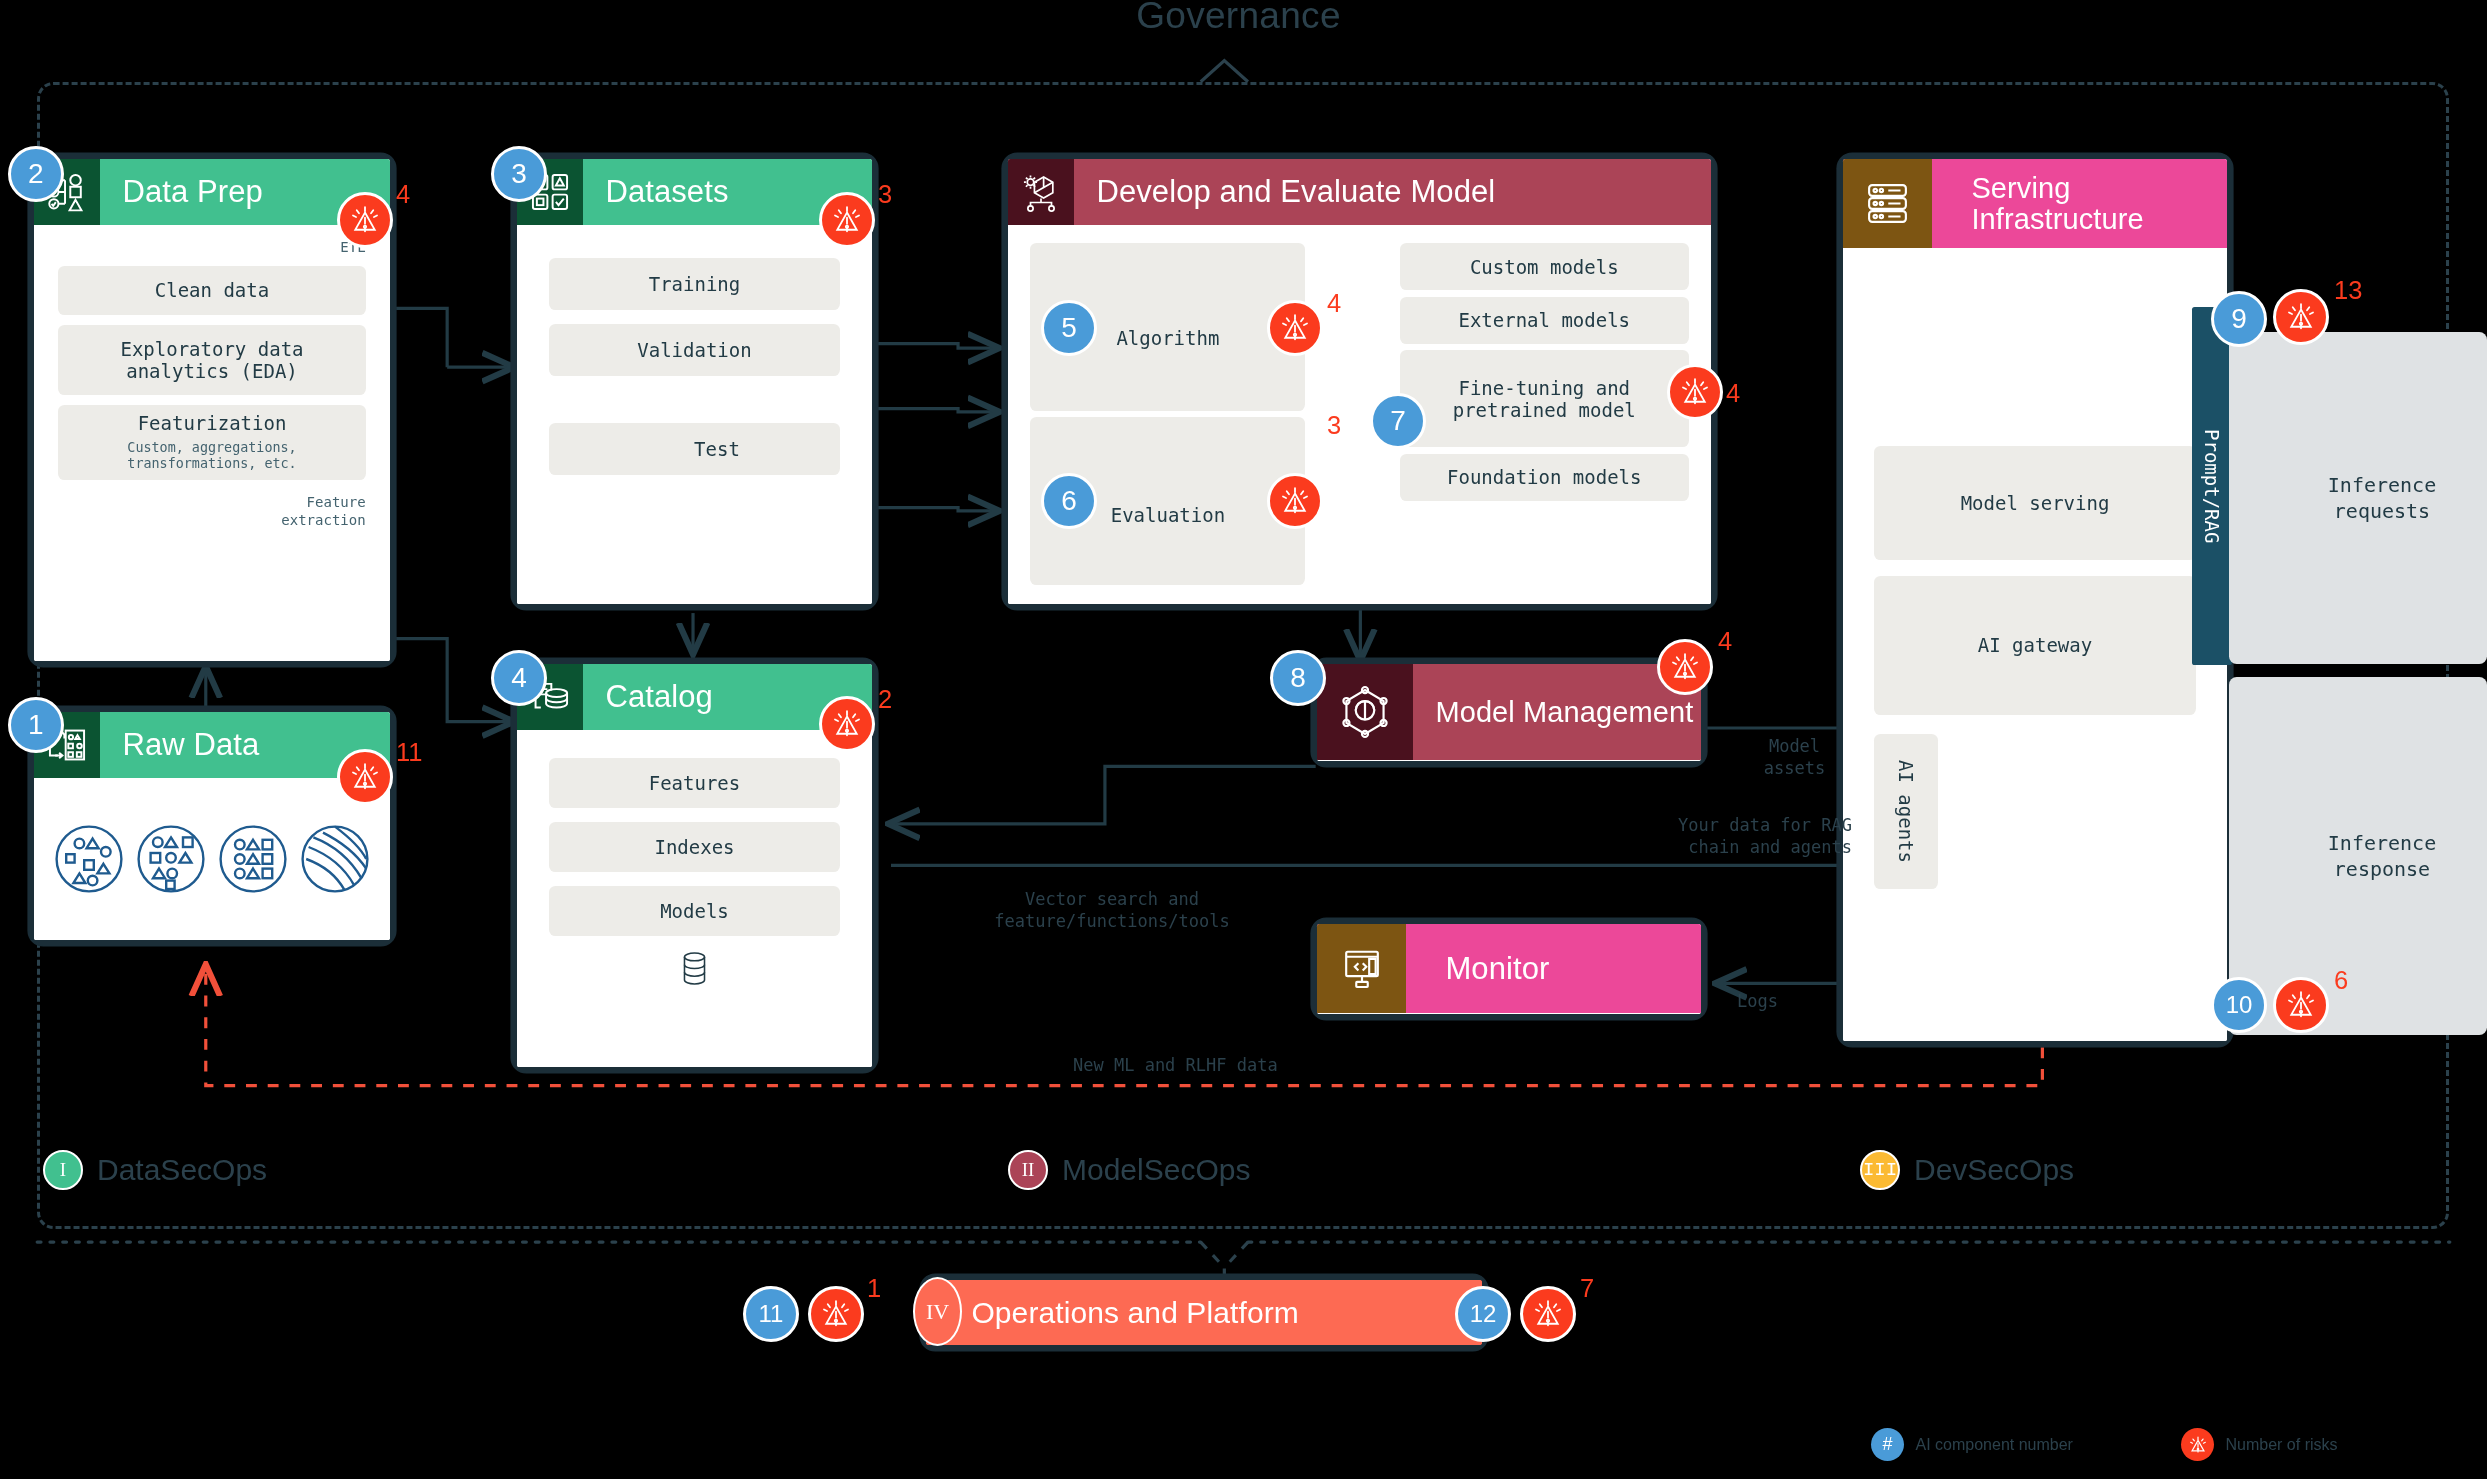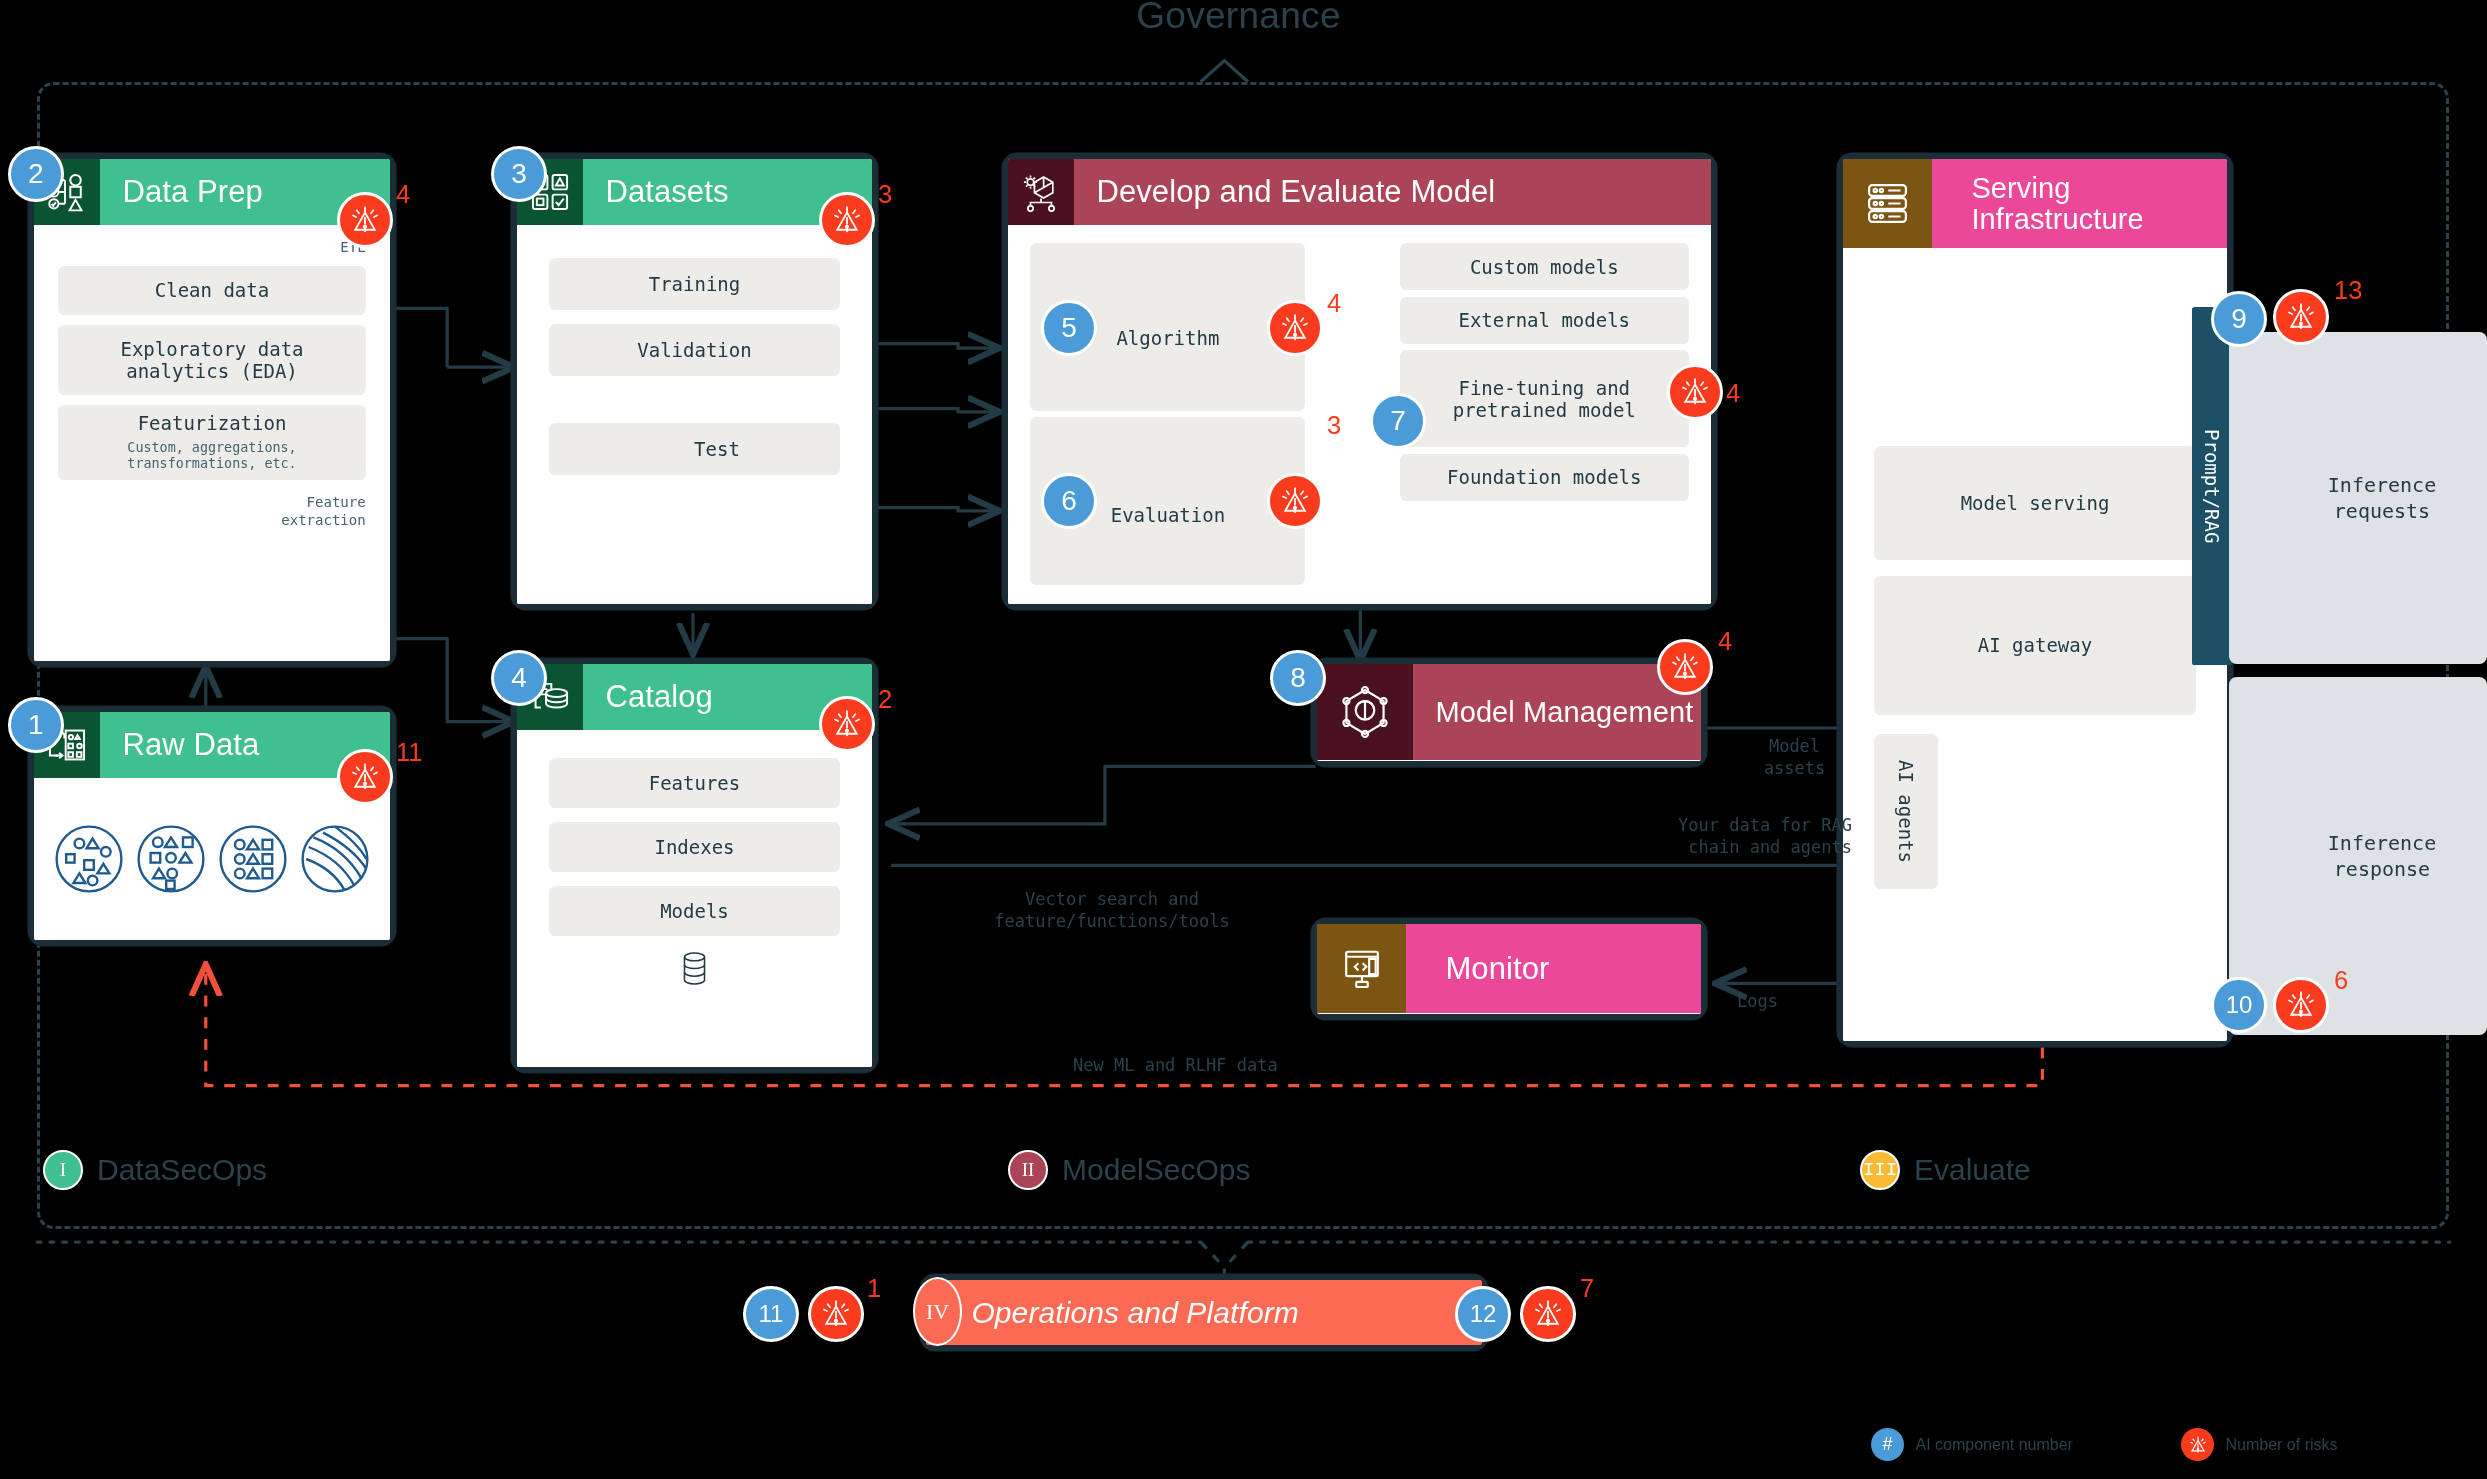--- a/index.html
+++ b/index.html
@@ -625,26 +625,26 @@
   <div class="abs lane" style="left:1008px; top:1150px;">
     <div class="lane-dot" style="background:#ab4457;">
       <span>II</span>
       </div>
     <span class="lane-label">ModelSecOps</span>
   </div>
   <div class="abs lane" style="left:1860px; top:1150px;">
     <div class="lane-dot" style="background:#fbba33;font-family:Liberation Mono, monospace;">
       <span>III</span>
       </div>
-    <span class="lane-label">Evaluate</span>
+    <span class="lane-label">DevSecOps</span>
   </div>
 
   <div class="abs card c" style="left:920px; top:1274px; width:568px; height:77px;">
     <div class="card-inner" style="background:#fd6a53;">
-      <div class="card-head" style="height:64px; justify-content:center;font-style:italic;">
+      <div class="card-head" style="height:64px; justify-content:center;">
         <div class="head-title" style="padding-left:45px; font-size:30px;">Operations and Platform</div>
       </div>
     </div>
   </div>
   <div class="abs" style="left:913px; top:1277px; width:49px; height:69px; border-radius:50%; background:#fd6a53; border:2.6px solid #fff;
               display:flex; align-items:center; justify-content:center; color:#fff; font-size:22px; font-family:'Liberation Serif',serif;">
     <span>IV</span>
   </div>
   <div class="abs num-badge sm" style="left:743px; top:1286px;">
     <span>11</span>

